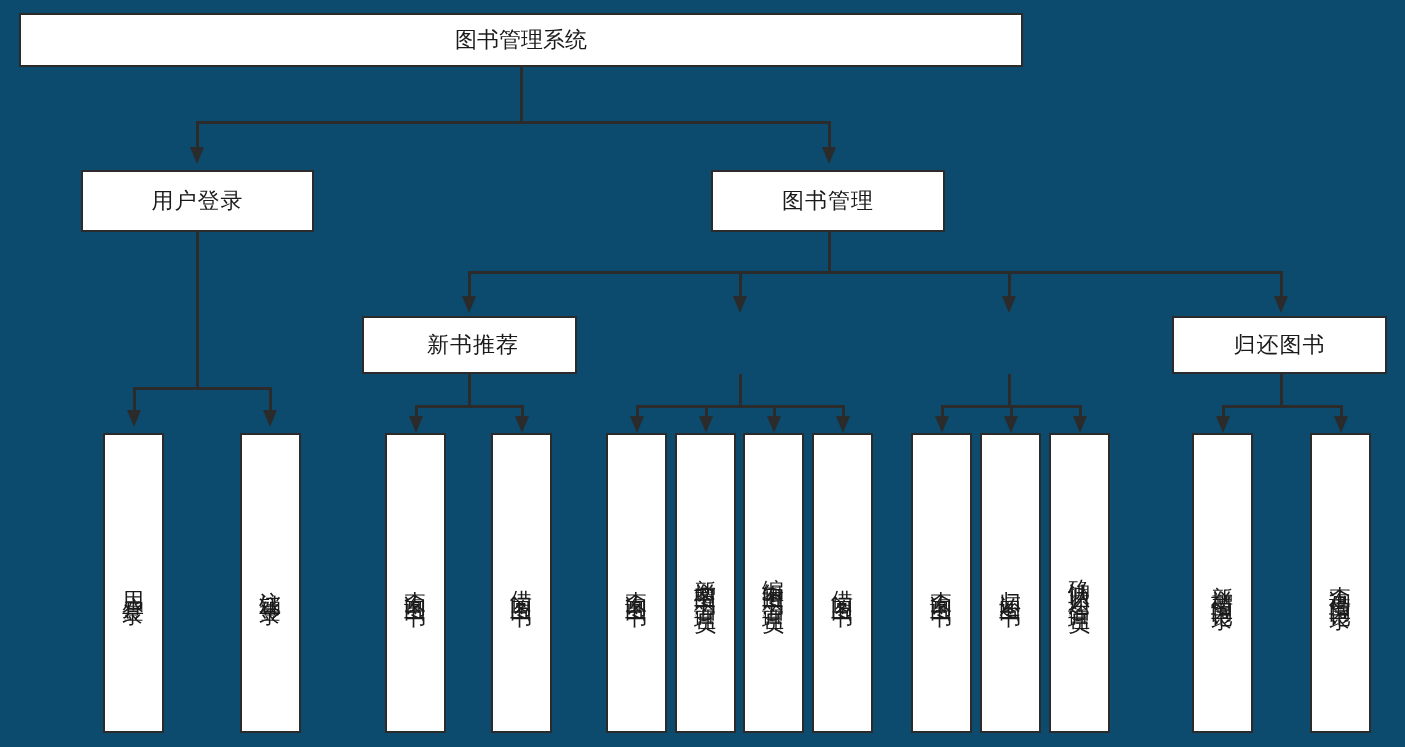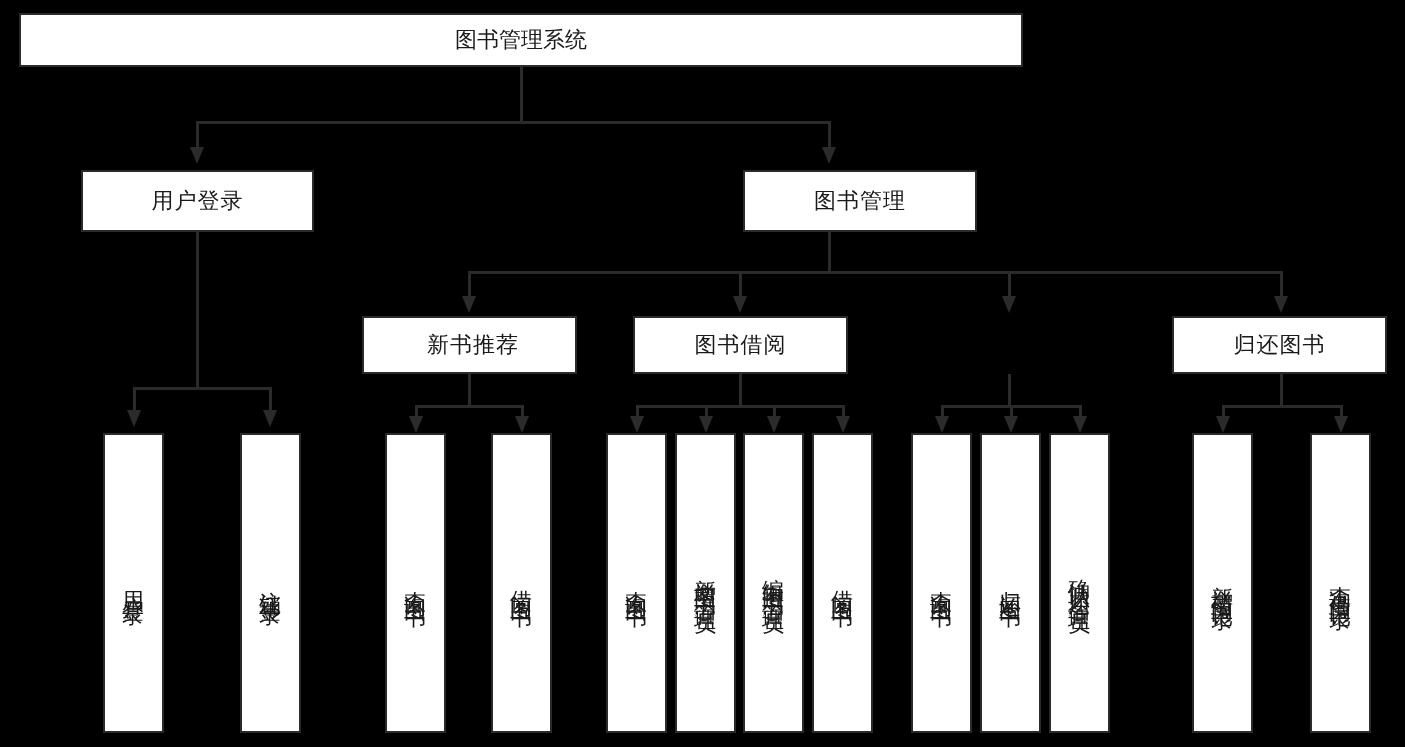--- a/index.html
+++ b/index.html
@@ -9,21 +9,21 @@
     background: #ffffff;
   }
   body {
     font-family: "DejaVu Sans", "Liberation Sans", sans-serif;
     -webkit-font-smoothing: antialiased;
   }
   #diagram-root {
     position: relative;
     width: 1405px;
     height: 747px;
-    background: #000000;
+    background: #0c4a6e;
     overflow: hidden;
   }
   
   .node {
     position: absolute;
     box-sizing: border-box;
     background: #ffffff;
     border: 2.5px solid #2b2b2b;
     display: flex;
     align-items: center;
@@ -92,21 +92,21 @@
 
   <div class="conn v" style="left:196px; top:121px; height:28px;"></div>
   <div class="arrow" style="left:190px; top:147px;"></div>
 
   <div class="conn v" style="left:828px; top:121px; height:28px;"></div>
   <div class="arrow" style="left:822px; top:147px;"></div>
 
   <div class="node horiz" style="left:81px; top:170px; width:233px; height:62px;">
     <span>用户登录</span>
   </div>
-  <div class="node horiz" style="left:711px; top:170px; width:234px; height:62px;margin-left:32px;">
+  <div class="node horiz" style="left:711px; top:170px; width:234px; height:62px;">
     <span>图书管理</span>
   </div>
 
   <div class="conn v" style="left:196px; top:232px; height:155px;"></div>
   <div class="conn h" style="left:133px; top:387px; width:138px;"></div>
   <div class="conn v" style="left:133px; top:387px; height:25px;"></div>
   <div class="arrow" style="left:127px; top:410px;"></div>
   <div class="conn v" style="left:269px; top:387px; height:25px;"></div>
   <div class="arrow" style="left:263px; top:410px;"></div>
 
@@ -117,23 +117,20 @@
   <div class="conn v" style="left:739px; top:271px; height:28px;"></div>
   <div class="arrow" style="left:733px; top:296px;"></div>
   <div class="conn v" style="left:1008px; top:271px; height:28px;"></div>
   <div class="arrow" style="left:1002px; top:296px;"></div>
   <div class="conn v" style="left:1280px; top:271px; height:28px;"></div>
   <div class="arrow" style="left:1274px; top:296px;"></div>
 
   <div class="node horiz" style="left:362px; top:316px; width:215px; height:58px;padding-left:7px;">
     <span>新书推荐</span>
   </div>
-  <div class="node horiz" style="left:633px; top:316px; width:215px; height:58px;">
-    <span>图书借阅</span>
-  </div>
   <div class="node horiz" style="left:1172px; top:316px; width:215px; height:58px;">
     <span>归还图书</span>
   </div>
 
   <div class="conn v" style="left:468px; top:374px; height:31px;"></div>
   <div class="conn h" style="left:415px; top:405px; width:106px;"></div>
   <div class="conn v" style="left:415px; top:405px; height:14px;"></div>
   <div class="arrow" style="left:409px; top:416px;"></div>
   <div class="conn v" style="left:521px; top:405px; height:14px;"></div>
   <div class="arrow" style="left:515px; top:416px;"></div>

